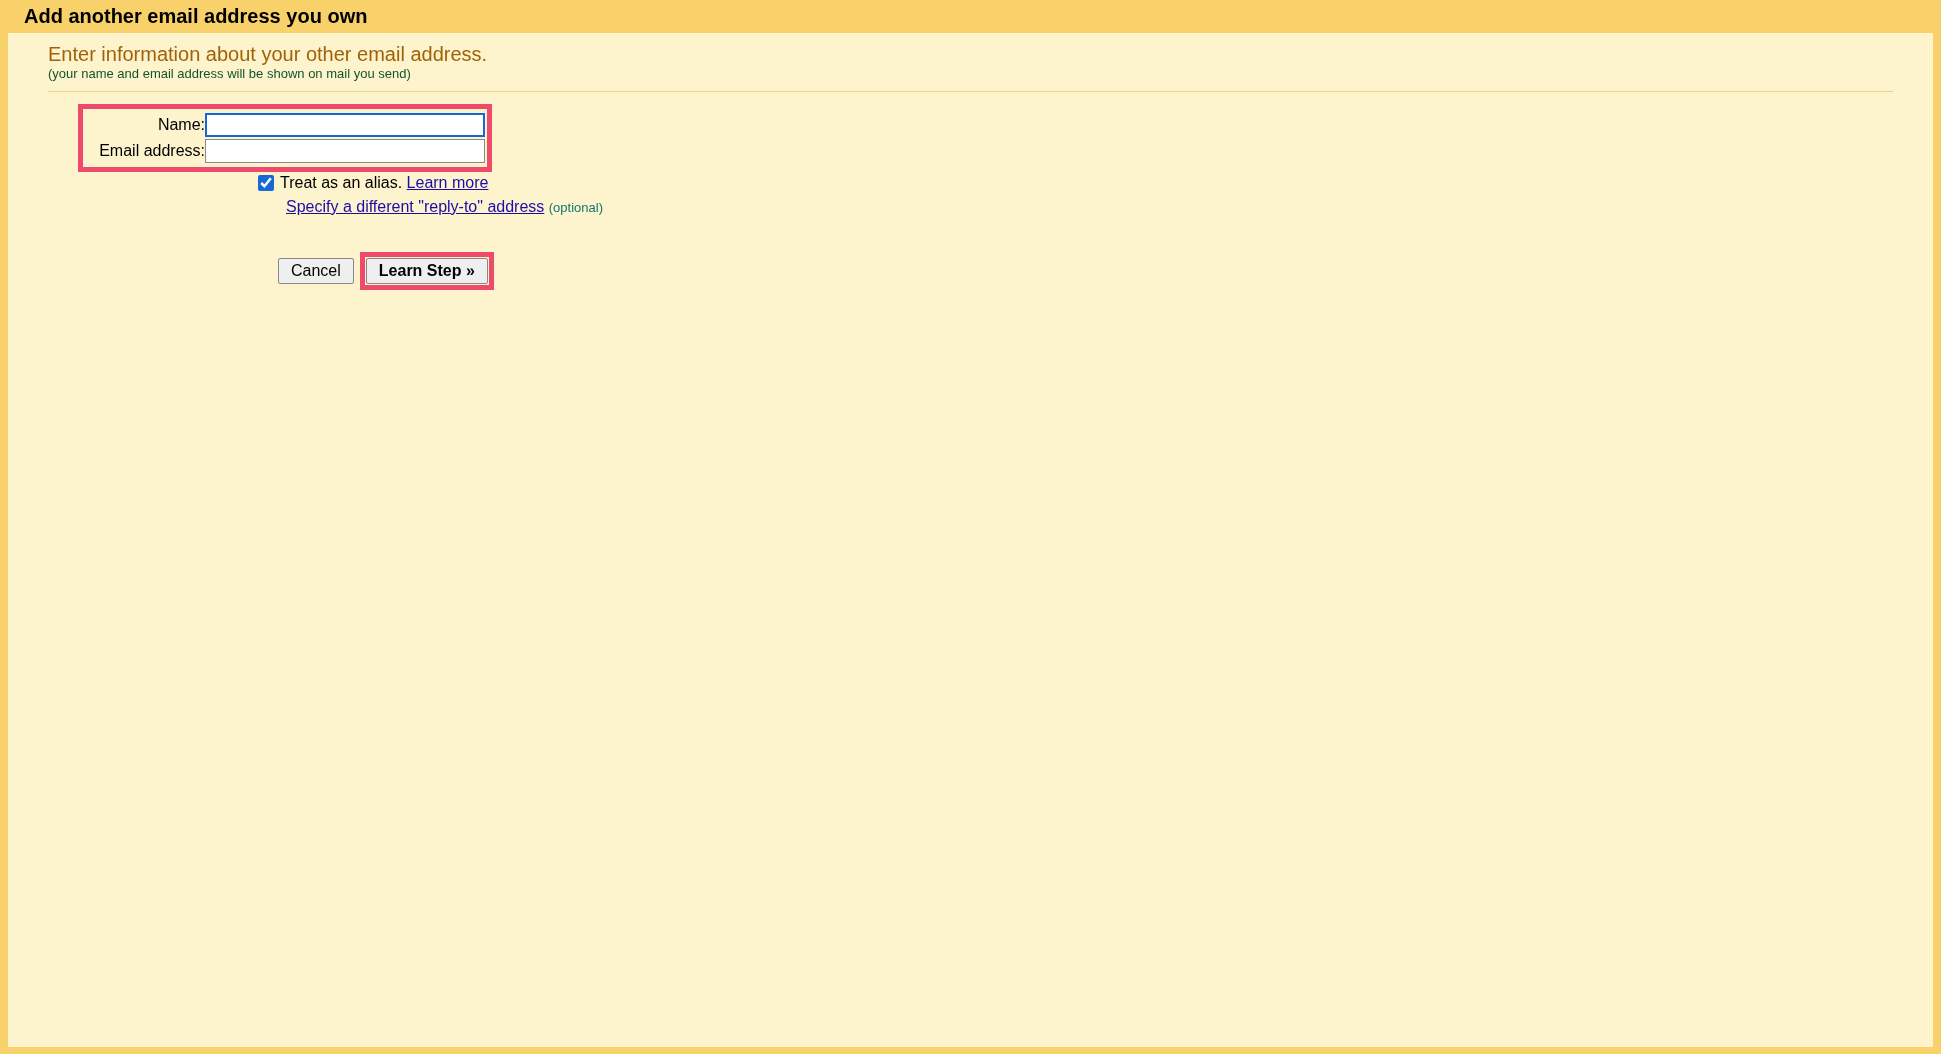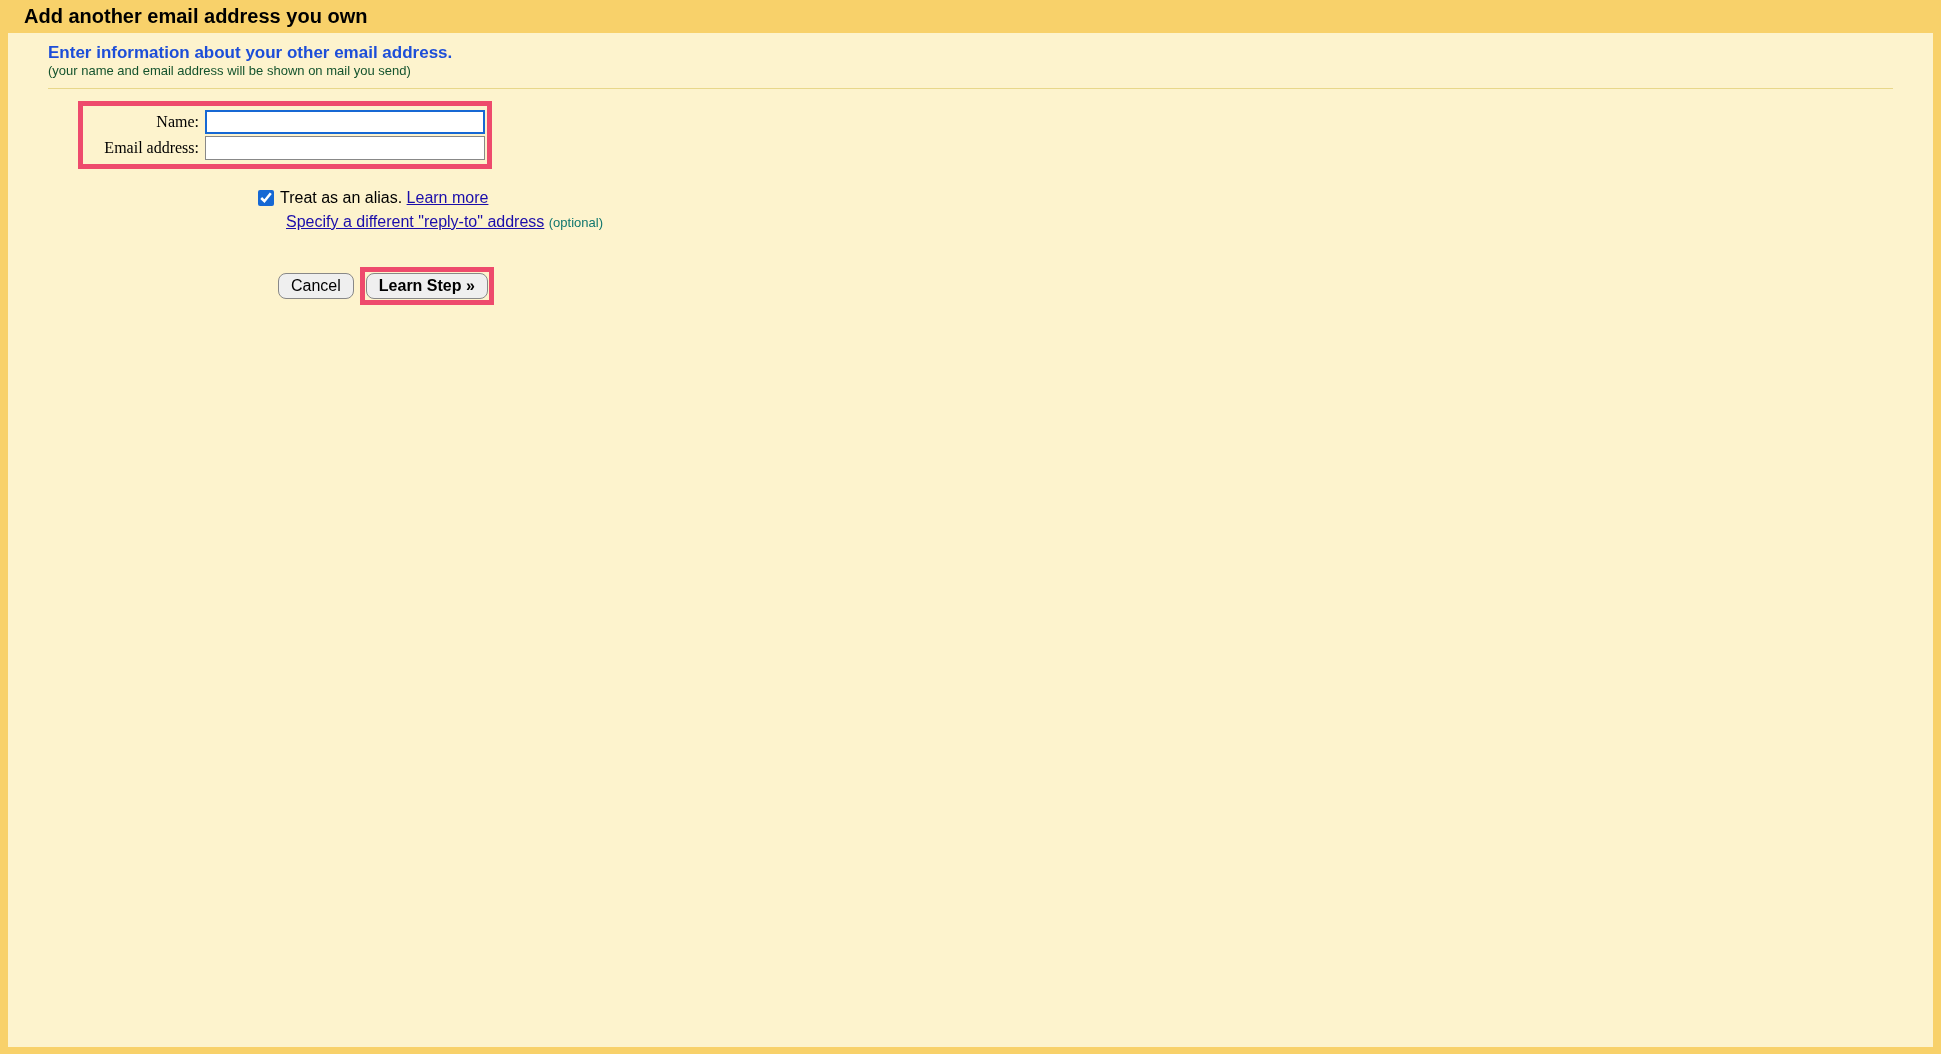--- a/index.html
+++ b/index.html
@@ -24,23 +24,23 @@
     .content {
       background: #fdf3cd;
       margin: 0 8px 8px 8px;
       height: calc(100% - 40px);
       padding-top: 10px;
     }
     .instruction {
       padding: 0 0 10px 40px;
     }
     .instruction-main {
-      font-size: 17px;
-      font-weight: bold;
-      color: #1d4ed8;
+      font-size: 20px;
+      font-weight: normal;
+      color: #a16207;
     }
     .instruction-sub {
       font-size: 13px;
       color: #14532d;
     }
     .divider {
       border-bottom: 1px solid #e8d78a;
       margin: 0 40px 12px 40px;
     }
     .form-area {
@@ -54,38 +54,36 @@
     .form-row {
       display: flex;
       align-items: center;
       margin: 2px 0;
     }
     .form-label {
       width: 120px;
       text-align: right;
       font-size: 16px;
       color: #000;
-      padding-right: 6px;
-      font-family: Liberation Serif, serif;
     }
     .form-input {
       width: 280px;
       height: 24px;
       border: 1px solid #888;
       background: #fff;
       font-size: 14px;
       padding: 2px 4px;
     }
     .form-input.focused {
       border: 2px solid #1668d4;
       outline: none;
     }
     .options-area {
       padding-left: 180px;
-      margin-top: 20px;
+      margin-top: 2px;
     }
     .alias-row {
       display: flex;
       align-items: center;
       font-size: 16px;
       color: #000;
       gap: 6px;
     }
     .alias-checkbox {
       width: 16px;
@@ -110,21 +108,21 @@
     .button-row {
       padding-left: 200px;
       margin-top: 36px;
       display: flex;
       align-items: center;
       gap: 6px;
     }
     .btn {
       background: #efefef;
       border: 1px solid #888;
-      border-radius: 8px;
+      border-radius: 2px;
       padding: 3px 12px;
       font-size: 16px;
       cursor: pointer;
       font-family: Arial, sans-serif;
     }
     .btn-next {
       font-weight: bold;
     }
     .highlight-box {
       border: 5px solid #ee4a6c;

